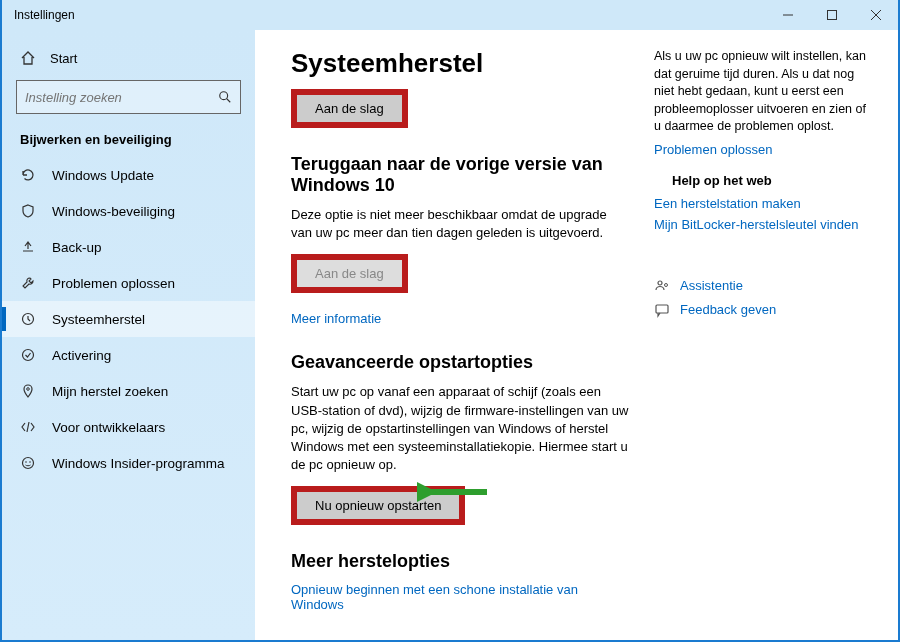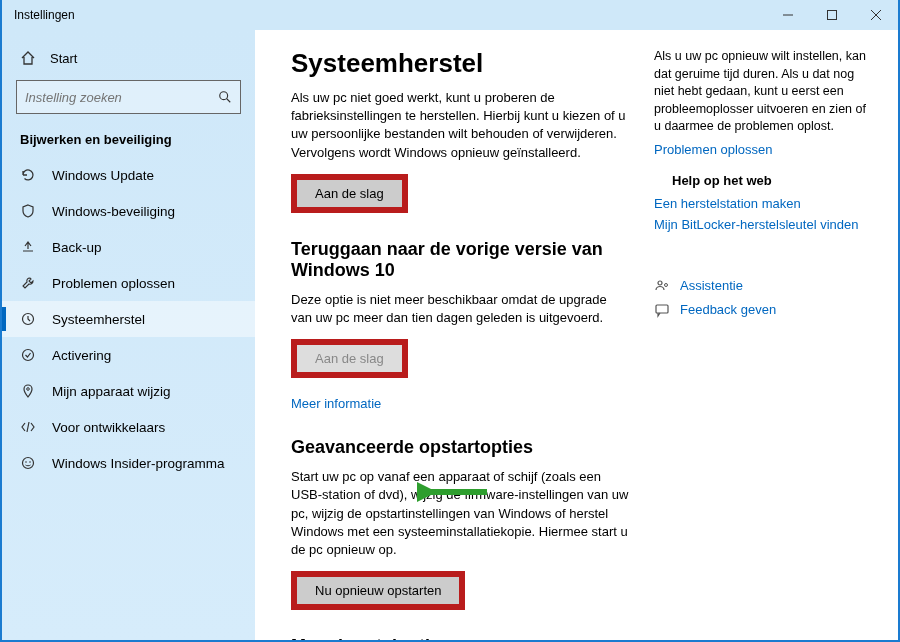--- a/index.html
+++ b/index.html
@@ -260,21 +260,21 @@
           </span>
         <span>Activering</span>
       </li>
       <li class="navitem">
         <span class="icon">
             <svg width="16" height="16" viewBox="0 0 16 16">
               <path d="M8 2a4 4 0 0 1 4 4c0 3-4 8-4 8s-4-5-4-8a4 4 0 0 1 4-4z" fill="none" stroke="#333" stroke-width="1.2"></path>
               <circle cx="8" cy="6" r="1.3" fill="none" stroke="#333" stroke-width="1"></circle>
             </svg>
           </span>
-        <span>Mijn apparaat wijzig</span>
+        <span>Mijn herstel zoeken</span>
       </li>
       <li class="navitem">
         <span class="icon">
             <svg width="16" height="16" viewBox="0 0 16 16">
               <path d="M5 4L2 8l3 4M11 4l3 4-3 4M9 3l-2 10" fill="none" stroke="#333" stroke-width="1.2"></path>
             </svg>
           </span>
         <span>Voor ontwikkelaars</span>
       </li>
       <li class="navitem">
@@ -289,21 +289,20 @@
         <span>Windows Insider-programma</span>
       </li>
     </ul>
   </div>
 
   <div class="content">
     <div class="col-main">
       <h1 class="page-title">Systeemherstel</h1>
 
       <div class="section">
-        <p>Als uw pc niet goed werkt, kunt u proberen de fabrieksinstellingen te herstellen. Hierbij kunt u kiezen of u uw persoonlijke bestanden wilt behouden of verwijderen. Vervolgens wordt Windows opnieuw geïnstalleerd.</p>
         <button class="btn">Aan de slag</button>
       </div>
 
       <div class="section">
         <h2>Teruggaan naar de vorige versie van Windows 10</h2>
         <p>Deze optie is niet meer beschikbaar omdat de upgrade van uw pc meer dan tien dagen geleden is uitgevoerd.</p>
         <button class="btn disabled">Aan de slag</button>
         <div style="margin-top:18px;">
           <a class="link" href="#">Meer informatie</a>
         </div>

